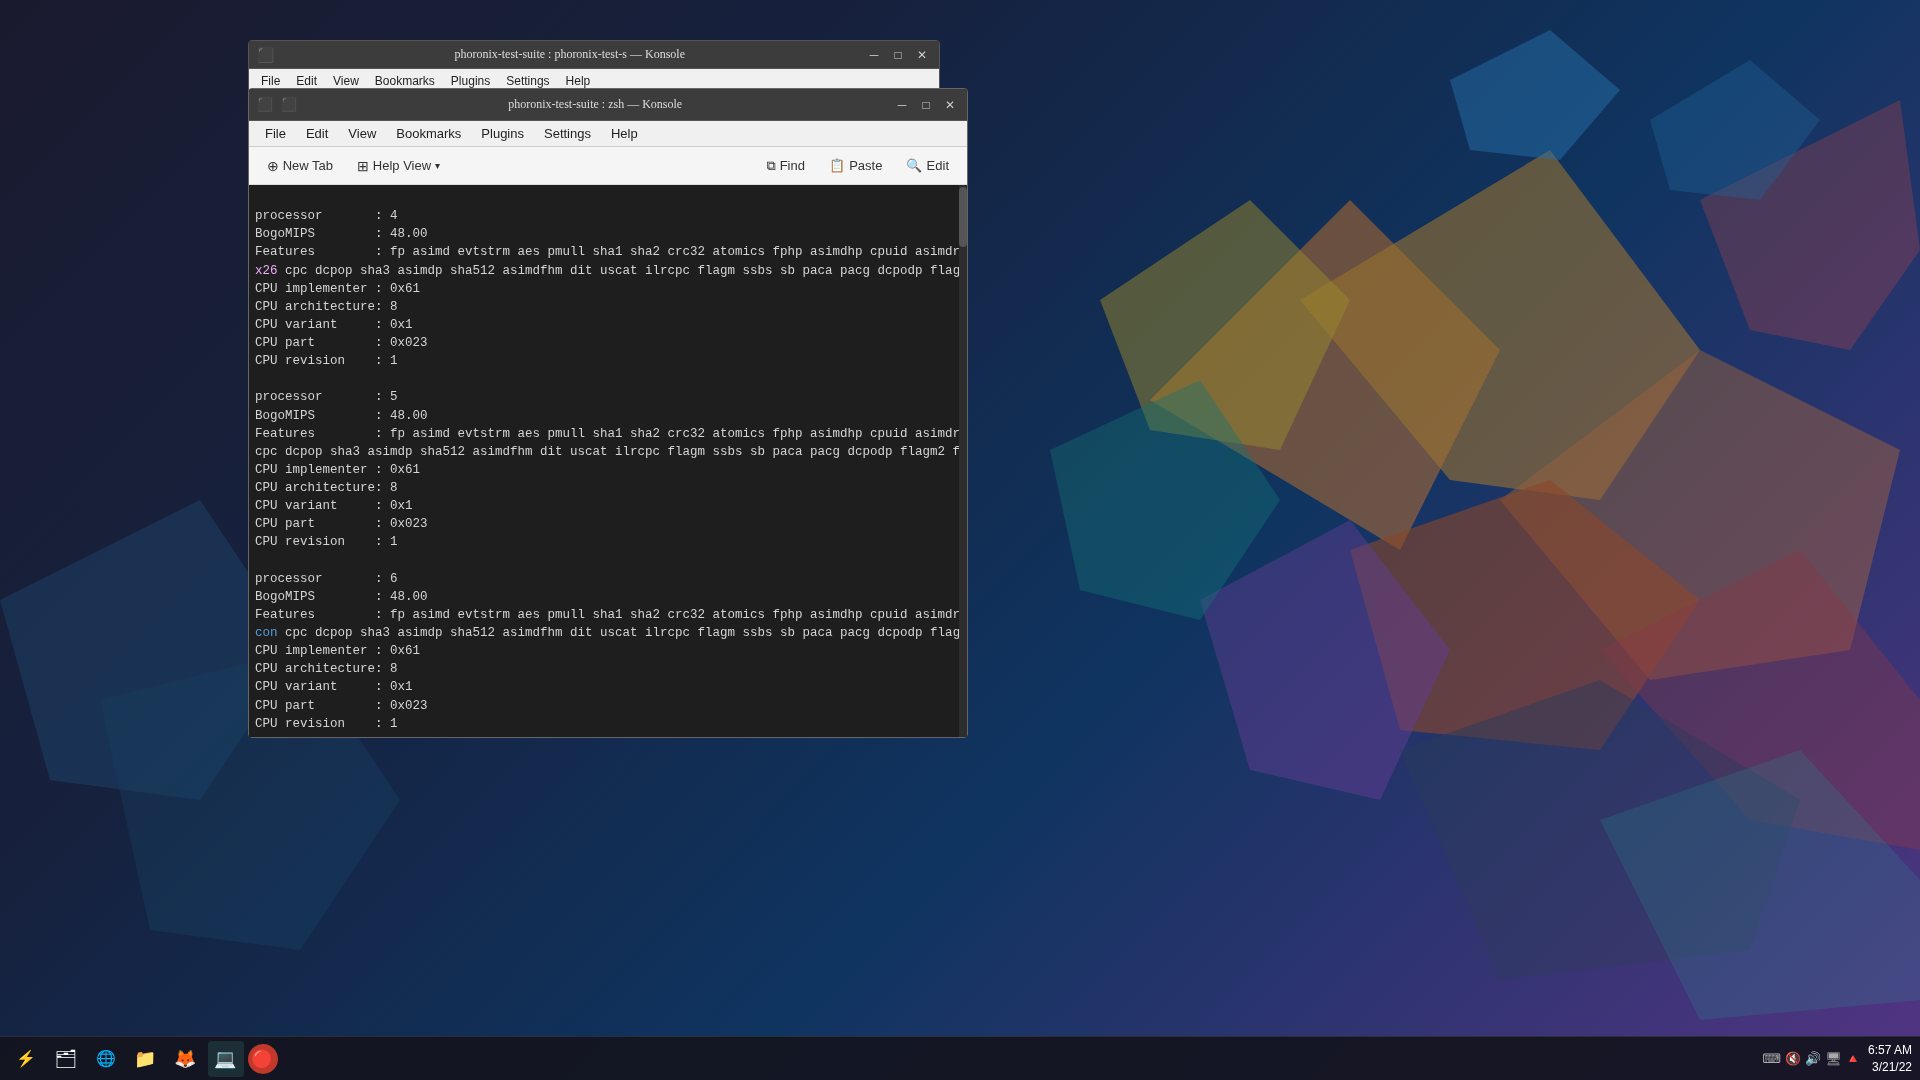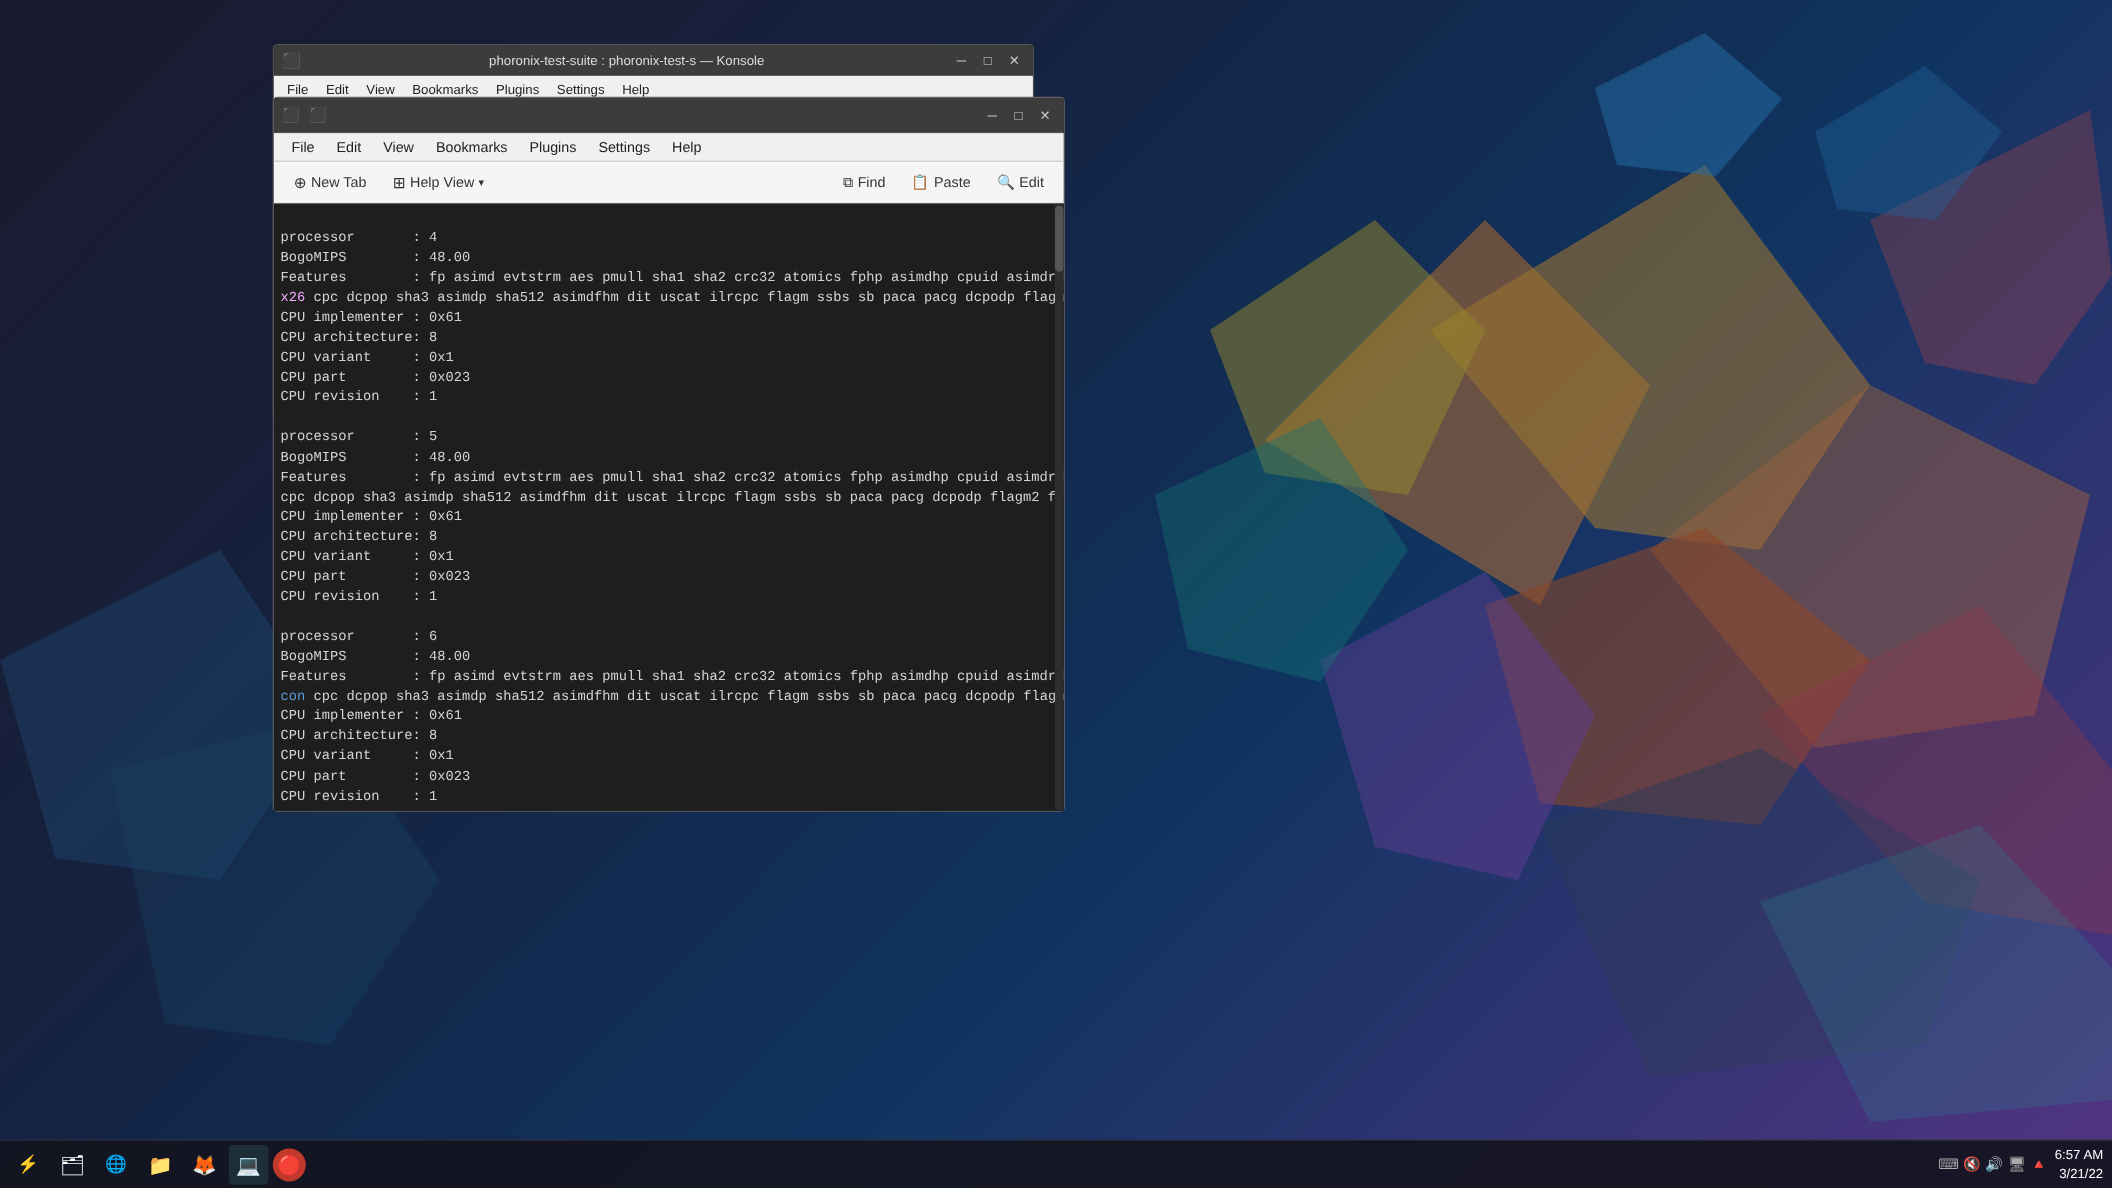--- a/index.html
+++ b/index.html
@@ -124,20 +124,21 @@
       justify-content: space-between;
       padding: 0 8px;
       border-radius: 4px 4px 0 0;
     }
 
     .title-text {
       color: #ddd;
       font-size: 12px;
       flex: 1;
       text-align: center;
+      font-family: Liberation Serif, serif;
     }
 
     .title-icons {
       display: flex;
       align-items: center;
       gap: 6px;
     }
 
     .title-icon-btn {
       width: 18px;
@@ -322,20 +323,21 @@
   </div>
 </div>
 
 <div class="window-front">
 
   <div class="window-titlebar">
     <div class="title-left-icons">
       <span style="color:#aaa;font-size:13px;margin-right:4px;">⬛</span>
       <span style="color:#aaa;font-size:13px;">⬛</span>
     </div>
+    <span class="title-text">phoronix-test-suite : zsh — Konsole</span>
     <div class="title-icons">
       <div class="title-icon-btn">─</div>
       <div class="title-icon-btn">□</div>
       <div class="title-icon-btn close">✕</div>
     </div>
   </div>
 
   <div class="menubar">
     <span class="menu-item">File</span>
     <span class="menu-item">Edit</span>

